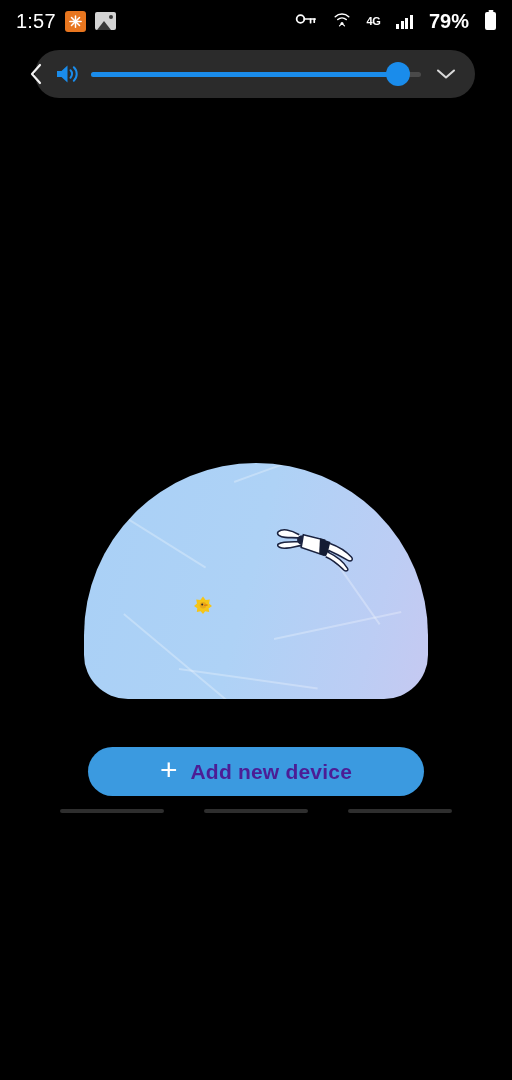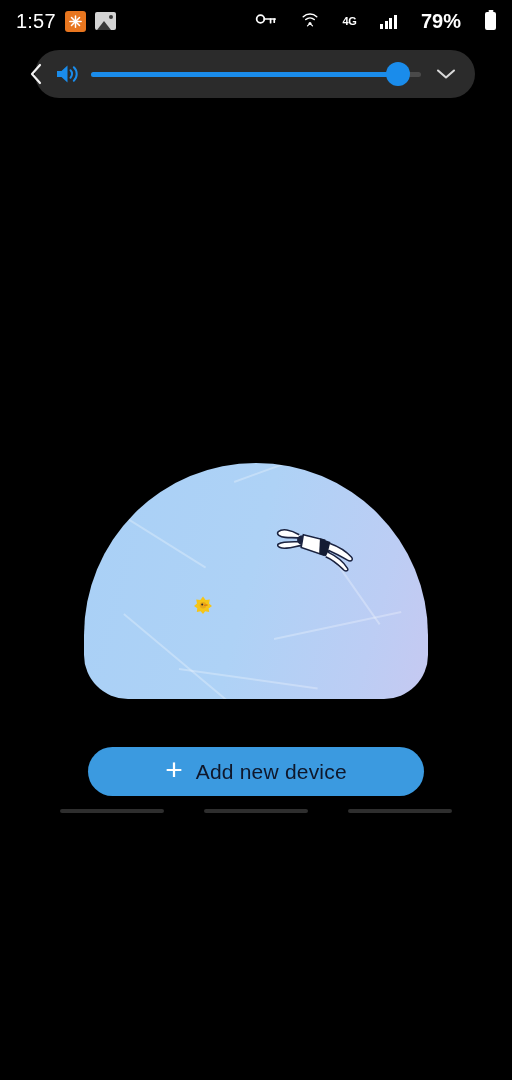--- a/index.html
+++ b/index.html
@@ -11,21 +11,21 @@
   }
   #screen { position:relative; width:512px; height:828px; background:#000; }
 
   
   .status-bar{
     position:absolute; left:0; top:0; width:512px; height:42px;
     display:flex; align-items:center; justify-content:space-between;
     padding:0 16px;
   }
   .status-left{ display:flex; align-items:center; gap:9px; }
-  .status-right{ display:flex; align-items:center; gap:24px; }
+  .status-right{ display:flex; align-items:center; gap:16px; }
   .clock{ color:#fff; font-size:20px; letter-spacing:.2px; }
   .notif-orange{
     width:21px;height:21px;background:#E8761F;border-radius:3px;
     display:flex;align-items:center;justify-content:center;
   }
   .notif-gallery{
     width:21px;height:18px;background:#d4d4d4;border-radius:2px;
     position:relative;overflow:hidden;
   }
   .notif-gallery::before{
@@ -110,21 +110,21 @@
     position:absolute; left:88px; top:747px; width:336px; height:49px;
     background:#3B9AE0; border:none; border-radius:25px;
     display:flex; align-items:center; justify-content:center; gap:13px;
     cursor:pointer;
   }
   .plus-icon{
     color:#fff; font-size:30px; font-weight:300; line-height:1;
     margin-top:-3px;
   }
   .add-btn-label{
-    color:#0f172a; font-size:21px; font-weight:normal; letter-spacing:.2px;
+    color:#4c1d95; font-size:21px; font-weight:bold; letter-spacing:.2px;
   }
 
   
   .nav-hints{
     position:absolute; left:0; bottom:0; width:512px; height:34px;
     display:flex; align-items:center; justify-content:space-around; padding:0 40px;
   }
   .nav-hint{ width:104px; height:4px; background:#2e2e2e; border-radius:2px; }
 </style>
 </head>

